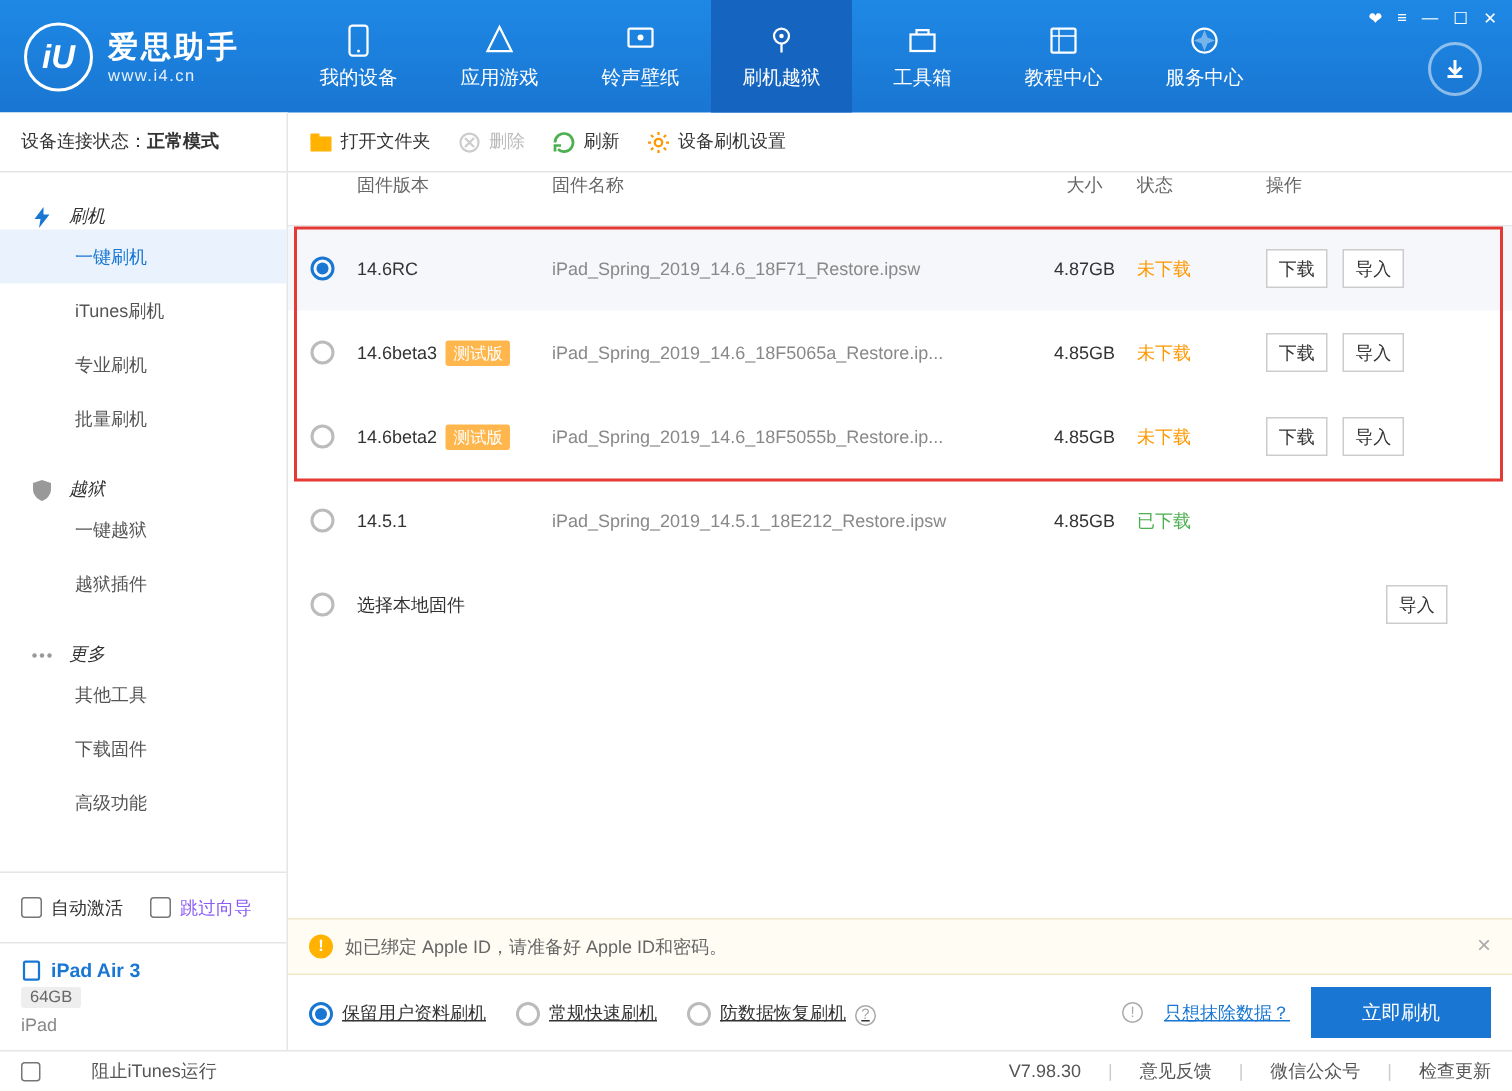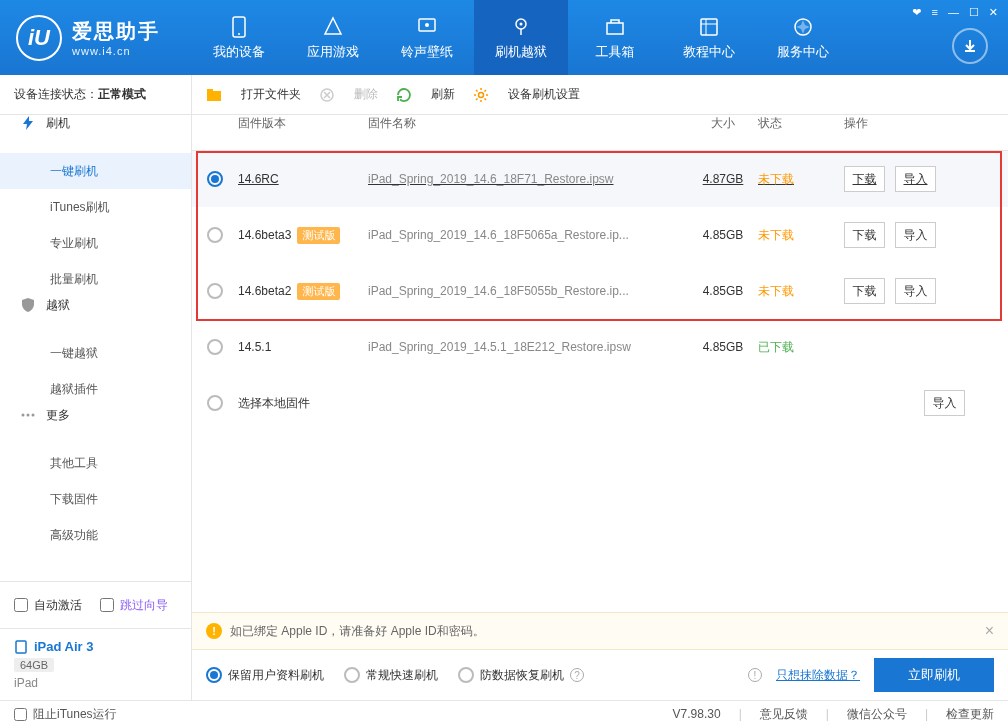--- a/index.html
+++ b/index.html
@@ -19,72 +19,72 @@
 .header-right { position: absolute; top: 6px; right: 10px; display: flex; gap: 10px; font-size: 11px; }
 .header-right span { cursor: pointer; }
 .download-circle { position: absolute; right: 20px; top: 28px; width: 36px; height: 36px; border: 2px solid rgba(255,255,255,.5); border-radius: 50%; display: flex; align-items: center; justify-content: center; }
 
 
 .body { display: flex; height: calc(727px - 75px - 27px); }
 .sidebar { width: 192px; border-right: 1px solid #e5e5e5; background: #fff; display: flex; flex-direction: column; }
 .status-bar { height: 40px; border-bottom: 1px solid #e5e5e5; display: flex; align-items: center; padding: 16px 14px; font-size: 12px; }
 .status-bar .bold { font-weight: bold; }
 .side-list { flex: 1; overflow: auto; }
-.side-group { height: 38px; display: flex; align-items: flex-start; padding-left: 20px; color: #333; cursor: pointer; }
+.side-group { height: 38px; display: flex; align-items: flex-end; padding-left: 20px; color: #333; cursor: pointer; font-style: italic; }
 .side-group .gicon { width: 16px; height: 16px; margin-right: 10px; }
 .side-sub { height: 36px; display: flex; align-items: center; padding-left: 50px; color: #555; cursor: pointer; font-size: 12px; }
 .side-sub.active { background: #eaf3fd; color: #1976d2; }
 .side-bottom { border-top: 1px solid #e5e5e5; padding: 10px 14px; }
 .cb-row { display: flex; align-items: center; height: 26px; }
 .cb-row input { margin-right: 6px; width: 14px; height: 14px; }
 .device-box { border-top: 1px solid #e5e5e5; padding: 10px 14px; }
 .device-name { color: #1976d2; font-size: 13px; font-weight: bold; display: flex; align-items: center; gap: 6px; }
 .badge-gb { display: inline-block; background: #eee; color: #666; border-radius: 2px; padding: 1px 6px; font-size: 11px; margin-top: 4px; }
 .device-type { color: #888; margin-top: 4px; }
 
 
 .main { flex: 1; display: flex; flex-direction: column; }
 .toolbar { height: 40px; border-bottom: 1px solid #e5e5e5; display: flex; align-items: center; padding: 0 14px; gap: 18px; }
-.toolbar .btn { display: flex; align-items: center; gap: 19px; cursor: pointer; }
+.toolbar .btn { display: flex; align-items: center; gap: 5px; cursor: pointer; }
 .toolbar .disabled { color: #bbb; }
 .ticon { width: 16px; height: 16px; }
 
 .table { flex: 1; overflow: auto; position: relative; }
 .thead { height: 36px; display: flex; align-items: flex-start; border-bottom: 1px solid #e5e5e5; color: #666; }
 .col-radio { width: 46px; text-align: center; }
 .col-ver { width: 130px; }
 .col-name { flex: 1; }
 .col-size { width: 70px; text-align: center; }
 .col-status { width: 80px; }
 .col-ops { width: 170px; display: flex; gap: 10px; justify-content: flex-start; padding-left: 6px; }
 .row { height: 56px; display: flex; align-items: center; }
-.row.selected { background: #f5f7fa; text-decoration: underline; }
+.row.selected { background: #f5f7fa; }
 .radio { width: 16px; height: 16px; border: 2px solid #bbb; border-radius: 50%; margin: 0 auto; display: flex; align-items: center; justify-content: center; cursor: pointer; }
 .radio.checked { border-color: #1976d2; }
 .radio.checked::after { content: ""; width: 8px; height: 8px; background: #1976d2; border-radius: 50%; }
 .fw-name { color: #888; }
 .status-orange { color: #ff9800; }
 .status-green { color: #4caf50; }
 .small-btn { width: 41px; height: 26px; border: 1px solid #ccc; background: #fff; cursor: pointer; font-size: 12px; color: #333; }
 .beta-tag { display: inline-block; background: #ffb74d; color: #fff; border-radius: 2px; padding: 1px 5px; font-size: 11px; margin-left: 6px; }
 .red-frame { position: absolute; top: 36px; left: 4px; right: 6px; height: 170px; border: 2px solid #e53935; pointer-events: none; }
 
 
 .notice { height: 38px; background: #fffdf3; border-top: 1px solid #f0e8c8; border-bottom: 1px solid #f0e8c8; display: flex; align-items: center; padding: 0 14px; color: #666; }
 .notice .warn-icon { width: 16px; height: 16px; border-radius: 50%; background: #ffb300; color: #fff; display: flex; align-items: center; justify-content: center; font-weight: bold; margin-right: 8px; font-size: 11px; }
 .notice .close-x { margin-left: auto; color: #aaa; cursor: pointer; font-size: 16px; }
 .action-bar { height: 50px; display: flex; align-items: center; padding: 0 14px; gap: 20px; }
-.radio-row { display: flex; align-items: center; gap: 6px; cursor: pointer; }
+.radio-row { display: flex; align-items: flex-end; gap: 6px; cursor: pointer; text-decoration: underline; }
 .help-icon { width: 14px; height: 14px; border: 1px solid #aaa; border-radius: 50%; color: #aaa; display: inline-flex; align-items: center; justify-content: center; font-size: 10px; }
 .link-text { color: #1976d2; text-decoration: underline; cursor: pointer; }
 .primary-btn { margin-left: auto; width: 120px; height: 34px; background: #1976d2; color: #fff; border: none; font-size: 13px; cursor: pointer; }
 
 
 .footer { height: 27px; border-top: 1px solid #e5e5e5; display: flex; align-items: center; font-size: 12px; color: #555; }
-.footer .left { width: 192px; padding-left: 14px; display: flex; align-items: center; }
+.footer .left { width: 192px; padding-left: 14px; display: flex; align-items: center; gap: 28px; }
 .footer .left input { margin-right: 6px; }
 .footer .right { flex: 1; display: flex; align-items: center; justify-content: flex-end; gap: 18px; padding-right: 14px; }
 .footer .sep { color: #ccc; }
 </style>
 </head>
 <body>
 
 <div class="header">
   <div class="logo-area">
     <div class="logo-circle">iU</div>

